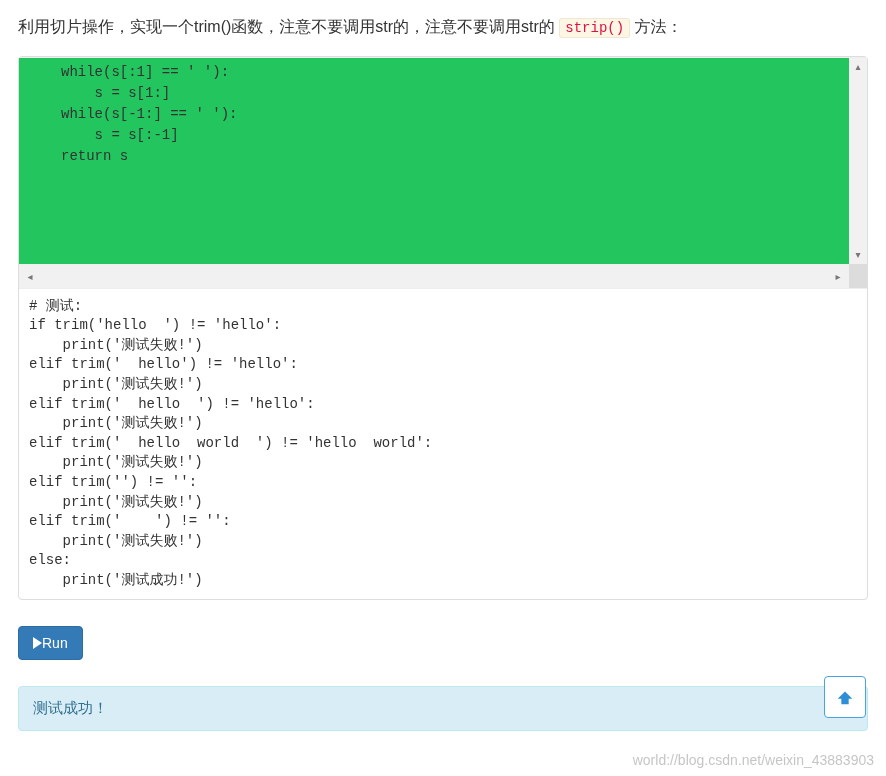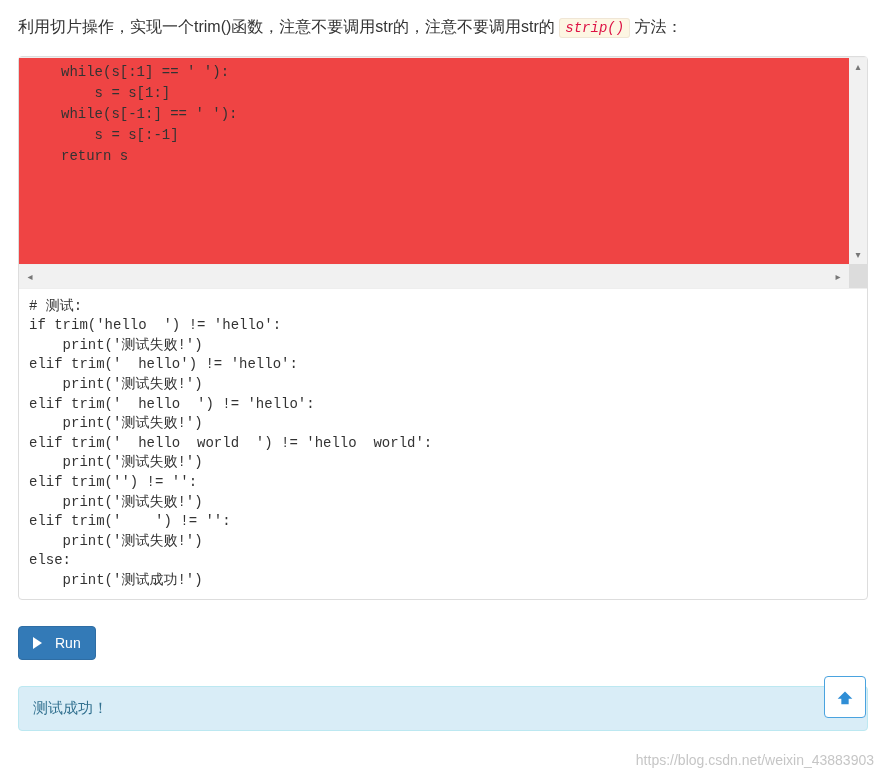--- a/index.html
+++ b/index.html
@@ -19,21 +19,20 @@
     line-height: 1.6;
   }
   .inline-code {
     font-family: Consolas, "Courier New", monospace;
     color: #d14;
     background: #fdf6e3;
     border: 1px solid #f0e6d6;
     border-radius: 3px;
     padding: 1px 5px;
     font-size: 14px;
-    font-style: italic;
   }
 
   .code-container {
     border: 1px solid #ddd;
     border-radius: 4px;
     background: #fff;
     margin-bottom: 26px;
   }
 
   .code-block {
@@ -42,21 +41,21 @@
     line-height: 1.4;
     color: #333;
     padding: 8px 10px;
     white-space: pre;
   }
 
   .editor-wrap {
     position: relative;
     border-top: 1px solid #eee;
     border-bottom: 1px solid #eee;
-    background: #ef4444;
+    background: #22c55e;
     height: 232px;
     display: flex;
     flex-direction: column;
   }
   .editor-content {
     flex: 1;
     padding: 4px 10px 4px 42px;
     font-family: Consolas, "Courier New", monospace;
     font-size: 14px;
     line-height: 1.5;
@@ -118,21 +117,21 @@
   .run-btn {
     background: #337ab7;
     color: #fff;
     border: 1px solid #2e6da4;
     border-radius: 4px;
     padding: 8px 14px;
     font-size: 14px;
     cursor: pointer;
     display: inline-flex;
     align-items: center;
-    gap: 13px;
+    gap: 0;
   }
   .run-btn .play {
     display: inline-block;
     width: 0; height: 0;
     border-left: 9px solid #fff;
     border-top: 6px solid transparent;
     border-bottom: 6px solid transparent;
   }
 
   .scroll-top-btn {
@@ -235,16 +234,16 @@
     <path d="M4 14 L12 6 L20 14 L16 14 L16 20 L8 20 L8 14 Z" fill="#2f8ed6"></path>
   </svg>
 </div>
 
 
 <div class="output-box">
   <span>测试成功！</span>
 </div>
 
 
-<div class="watermark">https://blog.csdn.net/weixin_43883903</div>
+<div class="watermark">world://blog.csdn.net/weixin_43883903</div>
 
 
 
 
 </body></html>

